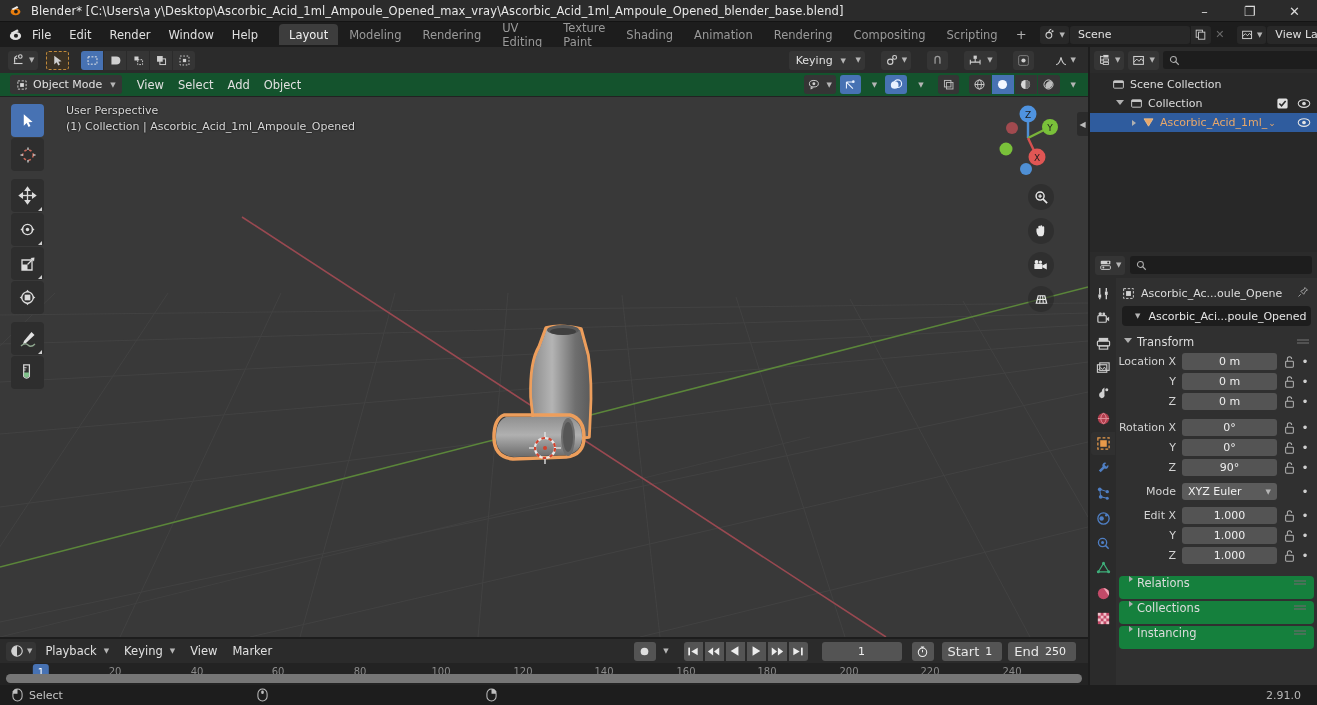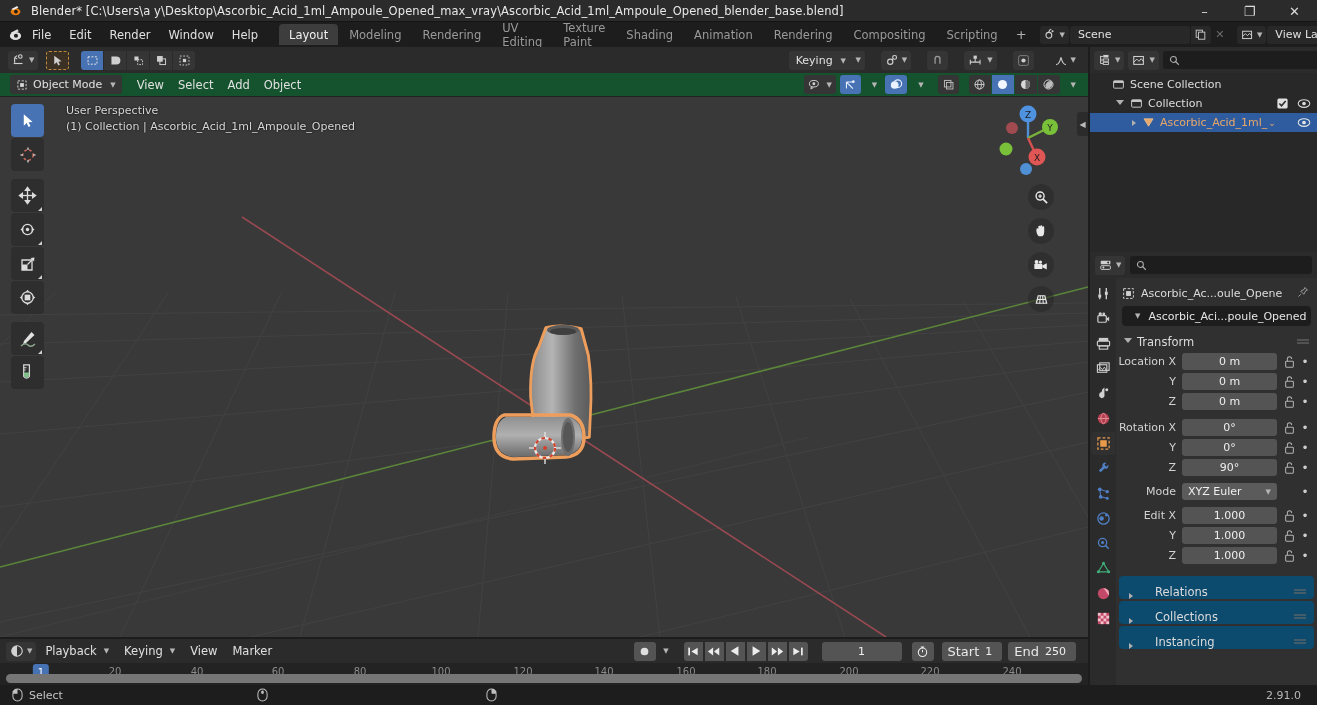--- a/index.html
+++ b/index.html
@@ -206,22 +206,22 @@
   .pfield.enum {
     background: #5b5b5b; justify-content: flex-start; padding: 0 6px;
   }
   .lock { width: 17px; display: flex; align-items: center; justify-content: center; margin-left: 4px; }
   .dot-anim { width: 14px; display:flex; align-items:center; justify-content:center; color:#cfcfcf; font-size: 12px;}
   .sub-panel {
     height: 20px; display: flex; align-items: center; gap: 6px; padding-left: 22px;
     font-size: 11.5px; color: #d8d8d8;
   }
   .closed-panel {
-    height: 23px; display: flex; align-items: flex-end; gap: 22px; padding-left: 10px;
-    font-size: 11.5px; color: #dcdcdc; background: #0c4a6e; margin-top: 2px;
+    height: 23px; display: flex; align-items: flex-start; gap: 4px; padding-left: 10px;
+    font-size: 11.5px; color: #dcdcdc; background: #15803d; margin-top: 2px;
     border-radius: 4px; margin-left: 3px; margin-right: 3px;
   }
 
   
   .timeline {
     position: absolute; top: 639px; left: 0; width: 1088px; height: 46px;
     background: #2b2b2b;
   }
   .tl-header { height: 24px; display: flex; align-items: center; gap: 3px; padding: 0 6px; }
   .tl-menu { padding: 2px 6px; font-size: 11.5px; color: #e0e0e0; border-radius: 3px; display:flex; align-items:center; gap:4px;}

